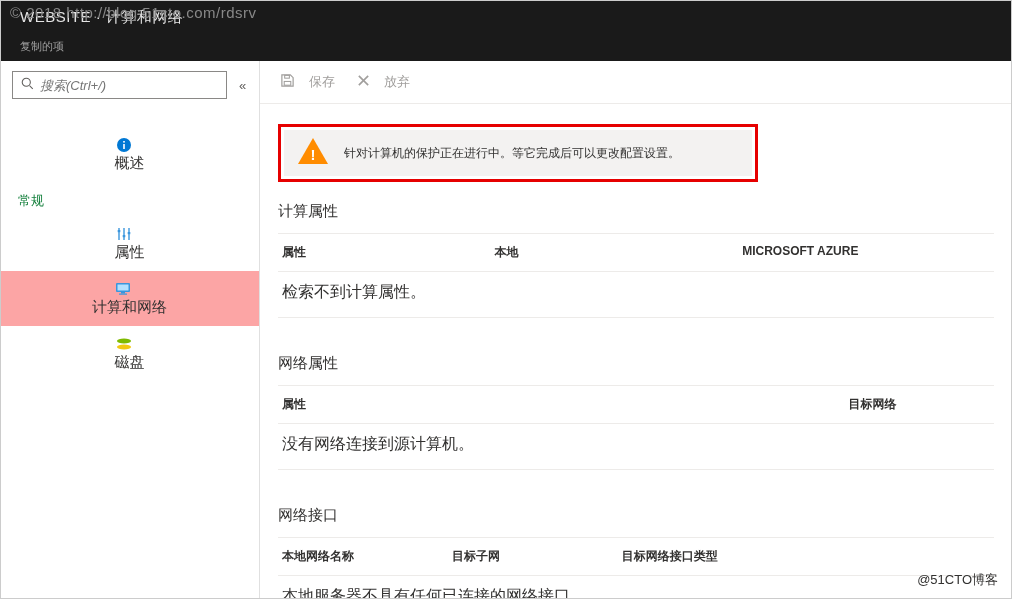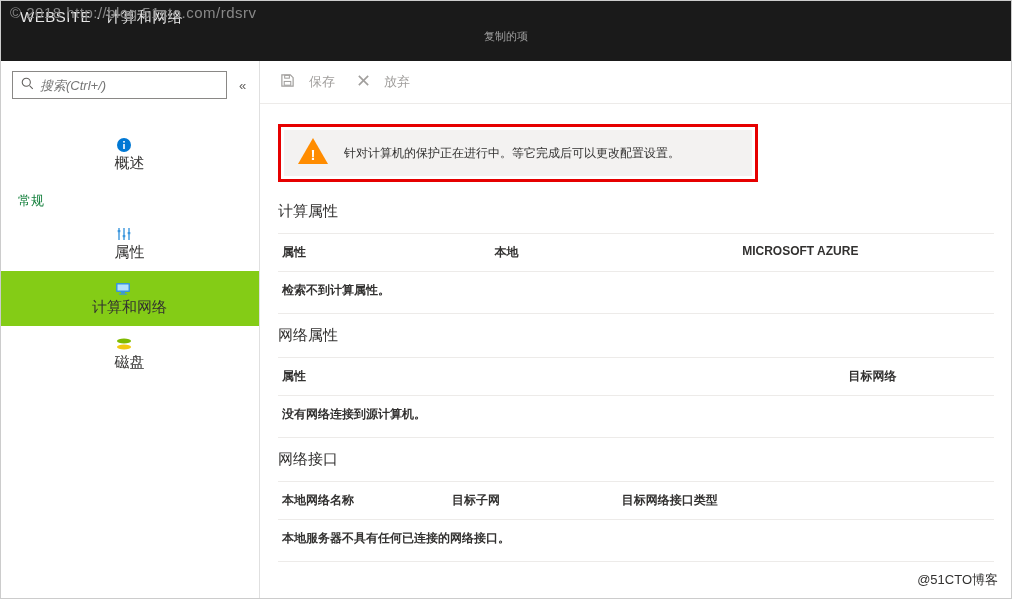--- a/index.html
+++ b/index.html
@@ -2,61 +2,61 @@
 <html><head>
   <meta charset="utf-8">
   <style>
     * { margin: 0; padding: 0; box-sizing: border-box; }
     body { font-family: "Segoe UI", "Microsoft YaHei", sans-serif; font-size: 13px; color: #323130; background: #fff; width: 1012px; height: 599px; overflow: hidden; position: relative; }
     
     .copyright { position: absolute; top: 4px; left: 10px; color: #888; font-size: 15px; z-index: 100; letter-spacing: 0.5px; }
     
     .header { background: #1a1a1a; color: #fff; padding: 8px 20px 6px; height: 61px; }
     .header-title { font-size: 15px; font-weight: 400; color: #e5e5e5; letter-spacing: 0.5px; }
-    .header-subtitle { font-size: 11px; color: #a0a0a0; margin-top: 2px; text-align: center; }
+    .header-subtitle { font-size: 11px; color: #a0a0a0; margin-top: 12px; }
     
     .container { display: flex; height: calc(100% - 50px); }
     
     .sidebar { width: 260px; border-right: 1px solid #e0e0e0; display: flex; flex-direction: column; background: #fff; gap: 12px; }
     
     .search-row { display: flex; align-items: center; padding: 10px 12px; gap: 8px; }
     .search-box { flex: 1; display: flex; align-items: center; border: 1px solid #8a8886; height: 28px; padding: 0 8px; }
     .search-icon { color: #605e5c; font-size: 13px; margin-right: 6px; }
     .search-input { flex: 1; border: none; outline: none; font-style: italic; color: #605e5c; font-size: 13px; font-family: inherit; }
     .collapse-btn { color: #605e5c; font-size: 13px; cursor: pointer; padding: 4px; }
     
     .nav-section { padding: 6px 0; }
     .nav-item { display: flex; align-items: center; padding: 9px 2px; cursor: pointer; font-size: 15px; color: #323130; flex-direction: column; }
-    .nav-item.active { background: #84cc16; }
+    .nav-item.active { background: #fca5a5; }
     .nav-icon { width: 18px; height: 18px; margin-right: 12px; display: inline-flex; align-items: center; justify-content: center; }
     .nav-group-label { padding: 10px 18px 6px; font-size: 13px; color: #15803d; font-weight: 400; }
     
     .icon-overview { color: #0078d4; font-size: 15px; }
     
     .main { flex: 1; overflow-y: auto; padding: 0; }
     
     .toolbar { display: flex; align-items: center; padding: 12px 20px; gap: 22px; border-bottom: 1px solid #edebe9; }
     .toolbar-btn { display: inline-flex; align-items: center; gap: 14px; color: #a19f9d; font-size: 13px; cursor: default; }
     .toolbar-icon { font-size: 14px; }
     
     .content-area { padding: 20px 18px 10px; }
     
     .alert-wrap { border: 3px solid #e60000; padding: 3px; margin-bottom: 20px; display: inline-block; width: 480px; }
     .alert-box { background: #f3f2f1; padding: 8px 14px; display: flex; align-items: center; gap: 16px; }
     .alert-icon-wrap { position: relative; width: 30px; height: 30px; }
     .alert-triangle { width: 0; height: 0; border-left: 15px solid transparent; border-right: 15px solid transparent; border-bottom: 26px solid #ff8c00; position: relative; }
     .alert-bang { position: absolute; left: 50%; top: 8px; transform: translateX(-50%); color: #fff; font-weight: bold; font-size: 15px; }
     .alert-text { font-size: 12px; color: #323130; }
     
-    .section { margin-bottom: 12px; }
+    .section { margin-bottom: 36px; }
     .section-title { font-size: 15px; color: #323130; font-weight: 400; margin-bottom: 12px; }
     .divider { border: none; border-top: 1px solid #edebe9; margin: 0; }
     
     .table-head { display: flex; padding: 10px 4px; font-size: 12px; font-weight: 600; color: #323130; }
-    .table-msg { padding: 10px 4px 14px; font-size: 12px; color: #323130; font-weight: bold; }
+    .table-msg { padding: 10px 4px 14px; font-size: 16px; color: #323130; }
     
     .col-flex { flex: 1; }
     .col-a { flex: 0 0 30%; }
     .col-b { flex: 0 0 35%; }
     .col-c { flex: 0 0 35%; text-align: left; }
     .col-n1 { flex: 0 0 24%; }
     .col-n2 { flex: 0 0 24%; }
     .col-n3 { flex: 0 0 28%; }
     .col-n4 { flex: 0 0 24%; }
     

